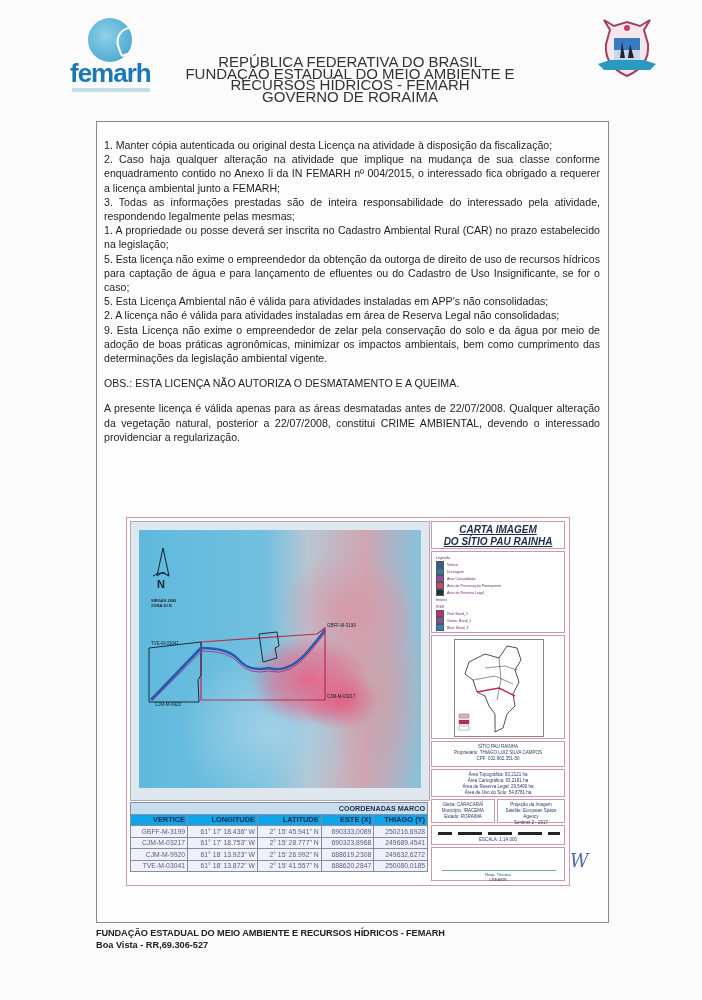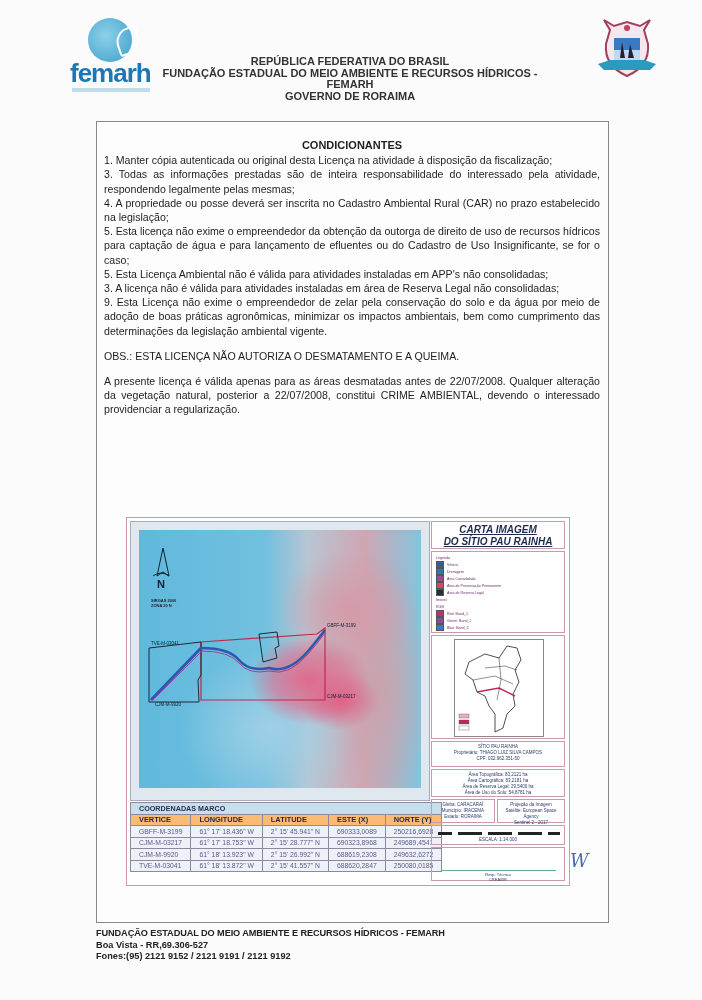--- a/index.html
+++ b/index.html
@@ -6,21 +6,21 @@
   body { width:702px; height:1000px; background:#fbfbfb; position:relative; overflow:hidden;
          font-family:"Liberation Sans", sans-serif; color:#222; }
   .abs { position:absolute; }
   
   .logo-femarh { left:70px; top:18px; width:82px; height:70px; }
   .logo-circle { position:absolute; left:18px; top:0; width:44px; height:44px; border-radius:50%;
                  background:radial-gradient(circle at 40% 40%, #8fd0e8, #3a9fcc); }
   .logo-leaf { position:absolute; left:28px; top:10px; width:20px; height:22px; border:2px solid #fff; border-radius:60% 10% 60% 10%; transform:rotate(-20deg); }
   .logo-text { position:absolute; left:0; top:40px; font-size:26px; font-weight:bold; color:#1a78b5; letter-spacing:-1px; }
   .logo-sub { position:absolute; left:2px; top:70px; width:78px; height:4px; background:#9bc9dd; opacity:.6; }
-  .header-text { left:160px; top:56px; width:380px; text-align:center; font-size:11px; font-weight:bold; line-height:11.5px; color:#333; }
+  .header-text { left:160px; top:56px; width:380px; text-align:center; font-size:15px; font-weight:normal; line-height:11.5px; color:#333; }
   .crest { left:596px; top:14px; width:62px; height:70px; }
   .crest svg { width:100%; height:100%; }
   
   .main-box { left:96px; top:121px; width:511px; height:800px; border:1px solid #888; background:#fdfdfd; }
   .body-text { position:absolute; left:7px; top:16px; width:496px; font-family:"Liberation Sans", sans-serif; font-size:10.6px; line-height:14.2px; color:#1e1e1e; text-align:justify; }
   .body-text p { margin:0; }
   .cond-title { text-align:center; font-weight:bold; font-size:11px; margin-bottom:1px !important; }
   .obs { margin-top:11px !important; }
   .notice { margin-top:11px !important; }
   
@@ -52,23 +52,23 @@
   .info-loc { position:absolute; left:0; top:278px; width:64px; height:24px; border:1px solid #c9a; box-sizing:border-box; text-align:center; font-size:4.5px; line-height:6px; color:#2a3a6a; padding-top:2px; }
   .info-proj { position:absolute; left:66px; top:278px; width:68px; height:24px; border:1px solid #c9a; box-sizing:border-box; text-align:center; font-size:4.5px; line-height:6px; color:#2a3a6a; padding-top:2px; }
   .scale { position:absolute; left:0; top:304px; width:134px; height:20px; border:1px solid #c9a; box-sizing:border-box; }
   .scalebar { position:absolute; left:6px; top:6px; width:122px; height:3px; background:repeating-linear-gradient(90deg,#222 0 14px,#fff 14px 20px,#222 20px 30px); }
   .scale-txt { position:absolute; left:0; top:11px; width:100%; text-align:center; font-size:4.5px; color:#2a3a6a; }
   .resp { position:absolute; left:0; top:326px; width:134px; height:34px; border:1px solid #c9a; box-sizing:border-box; }
   .resp-line { position:absolute; left:10px; top:22px; width:114px; height:1px; background:#6aa; }
   .resp-txt { position:absolute; left:0; top:24px; width:100%; text-align:center; font-size:4px; line-height:5px; color:#2a3a6a; }
   
   .coord-table { position:absolute; left:3px; top:284px; border-collapse:collapse; width:298px; }
-  .coord-table th, .coord-table td { border:1px solid #8a8aa0; font-size:7px; padding:0 8px; height:10.5px; text-align:left; white-space:nowrap; }
+  .coord-table th, .coord-table td { border:1px solid #8a8aa0; font-size:7px; padding:0 2px; height:10.5px; text-align:right; white-space:nowrap; }
   .coord-table .title-row th { background:#c8ddee; color:#2a3050; font-size:7.2px; }
-  .coord-table .head-row th { background:#fdba74; color:#1e2848; font-size:7.4px; }
+  .coord-table .head-row th { background:#0ea5e9; color:#1e2848; font-size:7.4px; }
   .coord-table td { color:#5a5a8a; background:#eef2f8; font-size:6.8px; }
   .signature { left:570px; top:850px; font-family:"DejaVu Serif", serif; font-style:italic; font-size:18px; color:#4a6ab0; }
   .footer { left:96px; top:928px; font-size:9.2px; font-weight:bold; line-height:11.5px; color:#222; }
   .footer .first { letter-spacing:-0.1px; }
 </style>
 </head>
 <body>
 
 <div class="abs logo-femarh">
   <div class="logo-circle">
@@ -91,27 +91,27 @@
     <rect x="18" y="36" width="26" height="12" fill="#ffffff" opacity=".7"></rect>
     <path d="M26 28 L29 44 L24 44 Z" fill="#223"></path>
     <path d="M34 30 L38 44 L32 44 Z" fill="#223"></path>
     <path d="M2 50 L14 46 L48 46 L60 50 L54 56 L8 56 Z" fill="#2a9ac0"></path>
     <circle cx="31" cy="14" r="3" fill="#c04060"></circle>
   </svg>
 </div>
 
 <div class="abs main-box">
   <div class="body-text">
-    <p class="cond-title">CONDICIONANTES</p>
     <p>1. Manter cópia autenticada ou original desta Licença na atividade à disposição da fiscalização;</p>
+    <p>2. Caso haja qualquer alteração na atividade que implique na mudança de sua classe conforme enquadramento contido no Anexo Ii da IN FEMARH nº 004/2015, o interessado fica obrigado a requerer a licença ambiental junto a FEMARH;</p>
     <p>3. Todas as informações prestadas são de inteira responsabilidade do interessado pela atividade, respondendo legalmente pelas mesmas;</p>
-    <p>4. A propriedade ou posse deverá ser inscrita no Cadastro Ambiental Rural (CAR) no prazo estabelecido na legislação;</p>
+    <p>1. A propriedade ou posse deverá ser inscrita no Cadastro Ambiental Rural (CAR) no prazo estabelecido na legislação;</p>
     <p>5. Esta licença não exime o empreendedor da obtenção da outorga de direito de uso de recursos hídricos para captação de água e para lançamento de efluentes ou do Cadastro de Uso Insignificante, se for o caso;</p>
     <p>5. Esta Licença Ambiental não é válida para atividades instaladas em APP's não consolidadas;</p>
-    <p>3. A licença não é válida para atividades instaladas em área de Reserva Legal não consolidadas;</p>
+    <p>2. A licença não é válida para atividades instaladas em área de Reserva Legal não consolidadas;</p>
     <p>9. Esta Licença não exime o empreendedor de zelar pela conservação do solo e da água por meio de adoção de boas práticas agronômicas, minimizar os impactos ambientais, bem como cumprimento das determinações da legislação ambiental vigente.</p>
     <p class="obs">OBS.: ESTA LICENÇA NÃO AUTORIZA O DESMATAMENTO E A QUEIMA.</p>
     <p class="notice">A presente licença é válida apenas para as áreas desmatadas antes de 22/07/2008. Qualquer alteração da vegetação natural, posterior a 22/07/2008, constitui CRIME AMBIENTAL, devendo o interessado providenciar a regularização.</p>
   </div>
 </div>
 
 <div class="abs map-block">
   <div class="map-frame">
     <div class="map-img">
       <svg class="map-svg" width="282" height="258" viewBox="0 0 282 258">
@@ -146,21 +146,21 @@
   <table class="coord-table">
     <tbody>
         <tr class="title-row">
           <th colspan="5">COORDENADAS MARCO</th>
         </tr>
     <tr class="head-row">
       <th>VERTICE</th>
       <th>LONGITUDE</th>
       <th>LATITUDE</th>
       <th>ESTE (X)</th>
-      <th>NORTE (Y)</th>
+      <th>THIAGO (Y)</th>
     </tr>
     <tr>
       <td>GBFF-M-3199</td>
       <td>61° 17' 18.436" W</td>
       <td>2° 15' 45.941" N</td>
       <td>690333,0089</td>
       <td>250216,6928</td>
     </tr>
     <tr>
       <td>CJM-M-03217</td>
@@ -281,14 +281,13 @@
       </div>
     </div>
   </div>
 </div>
 
 <div class="abs signature">W</div>
 
 <div class="abs footer">
   <div class="first">FUNDAÇÃO ESTADUAL DO MEIO AMBIENTE E RECURSOS HÍDRICOS - FEMARH</div>
   <div>Boa Vista - RR,69.306-527</div>
-  <div>Fones:(95) 2121 9152 / 2121 9191 / 2121 9192</div>
 </div>
 
 </body></html>

